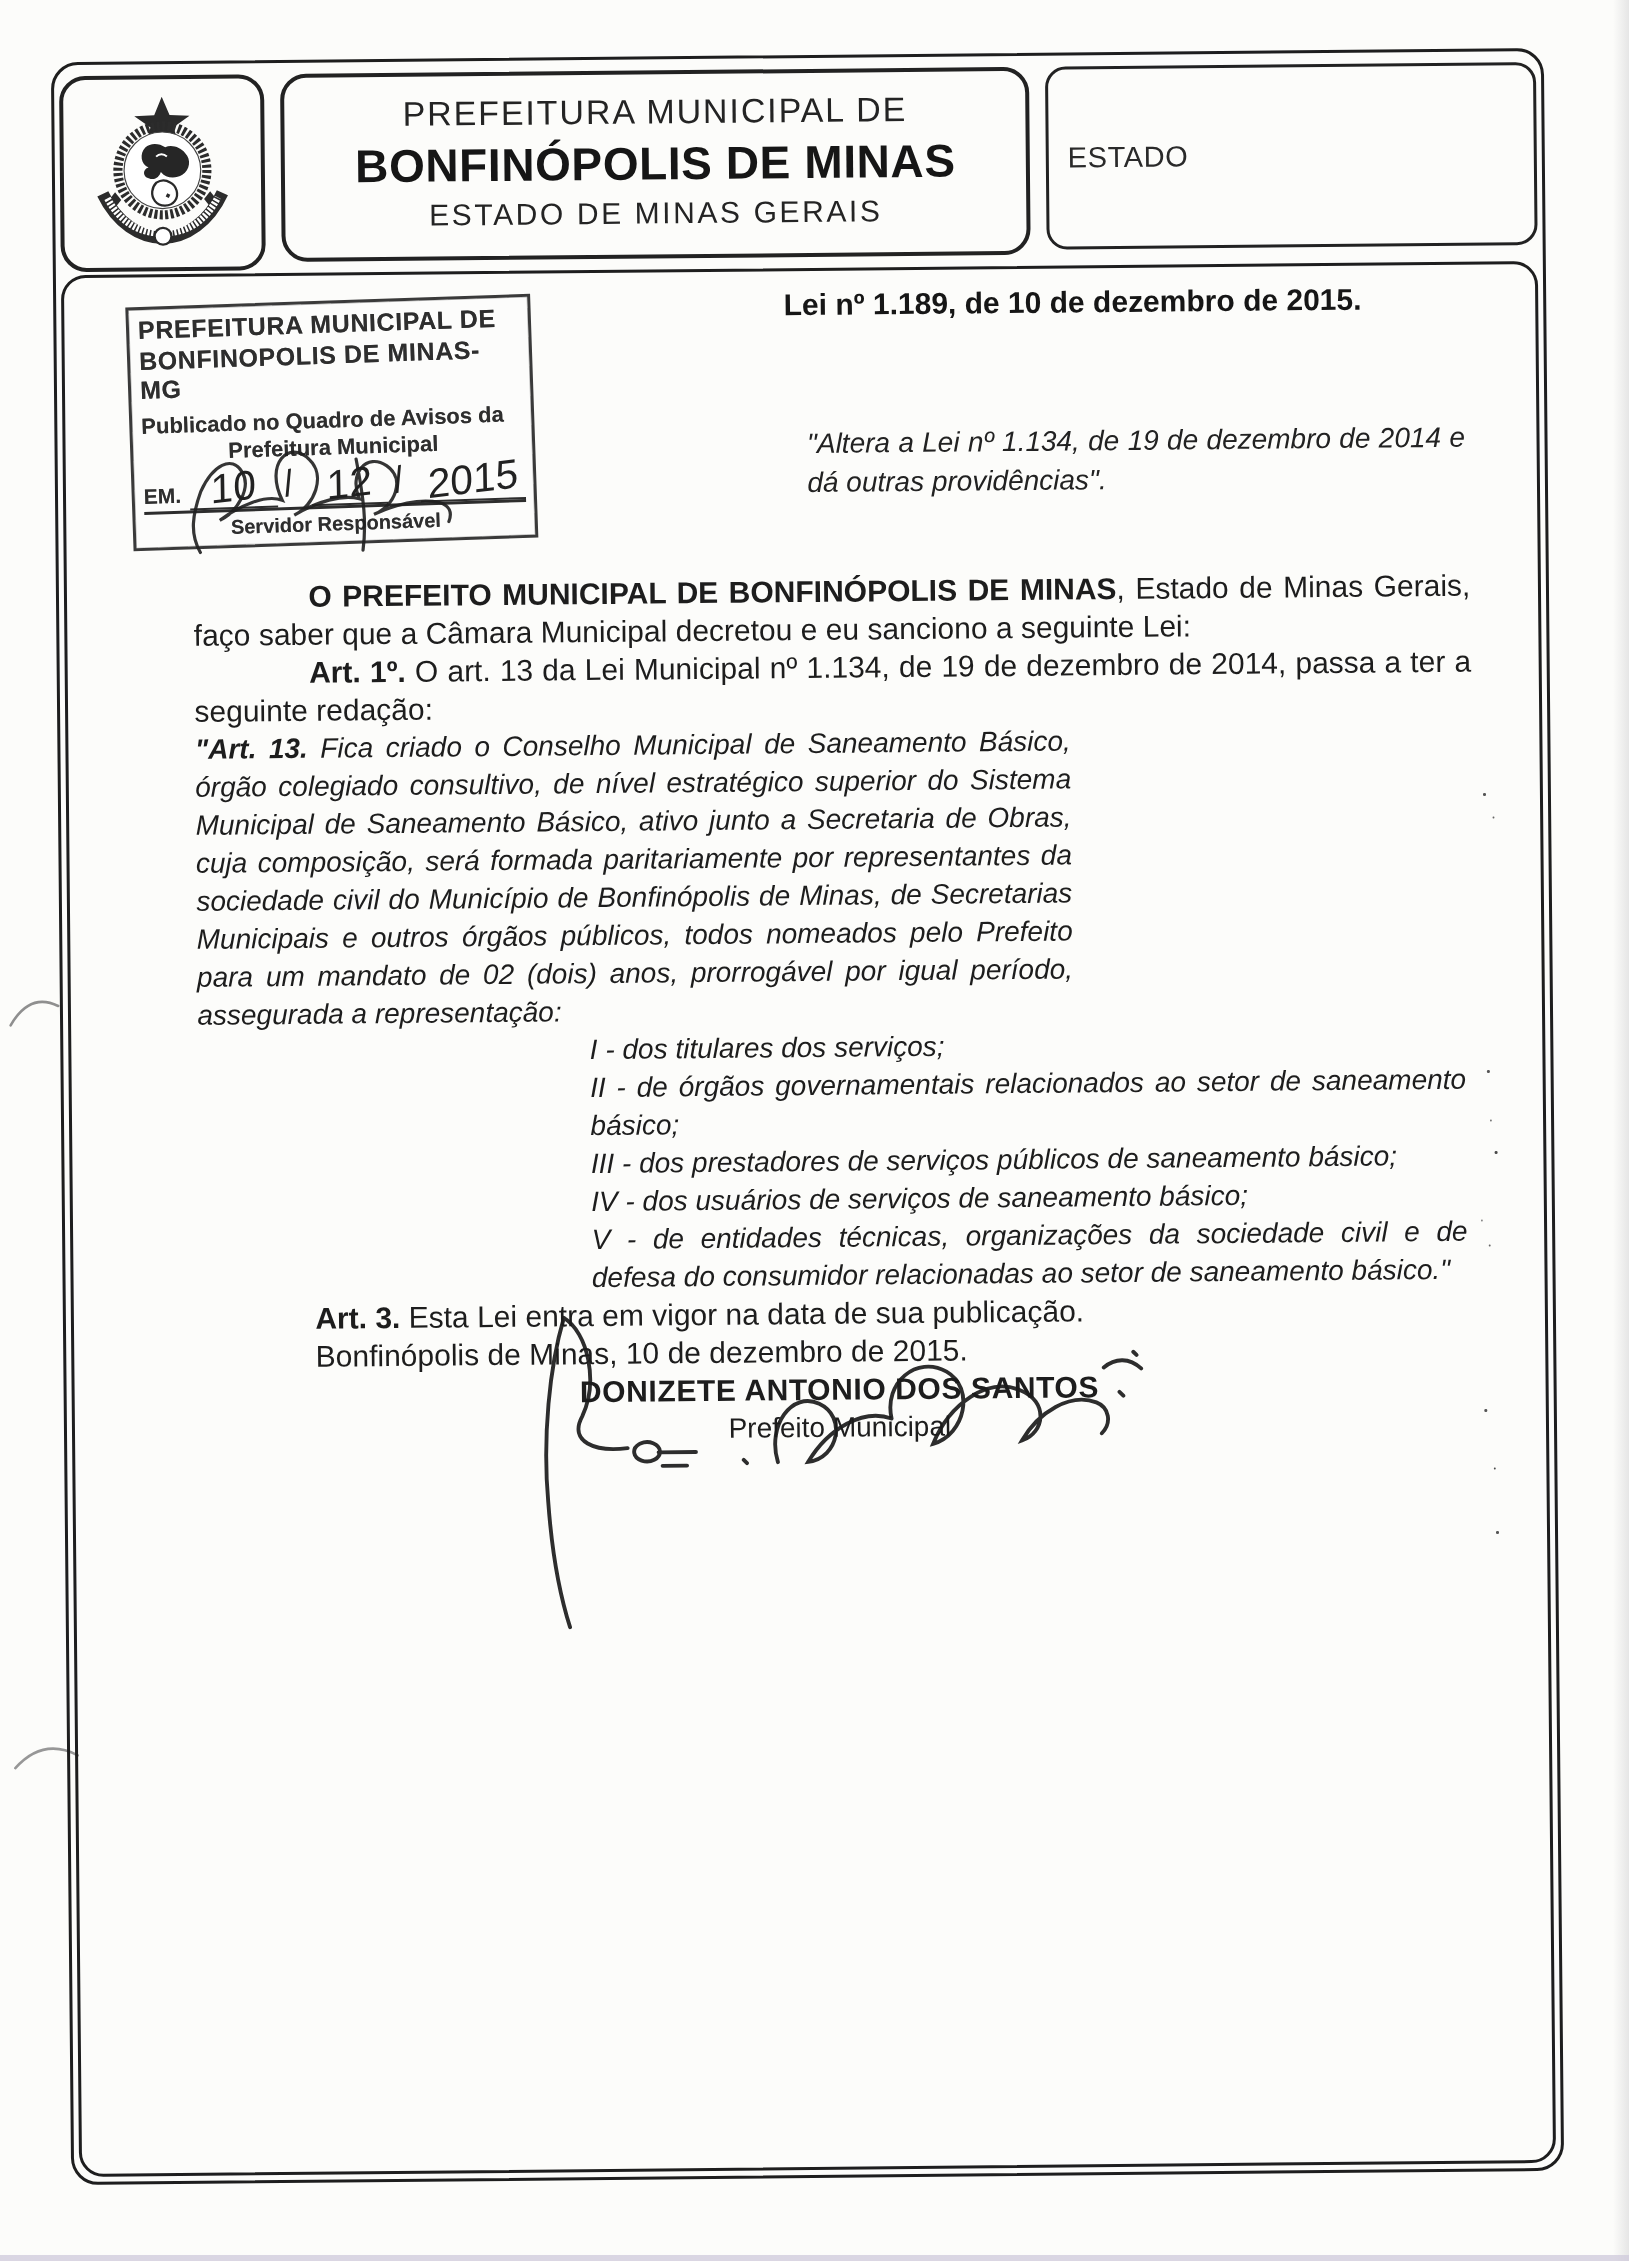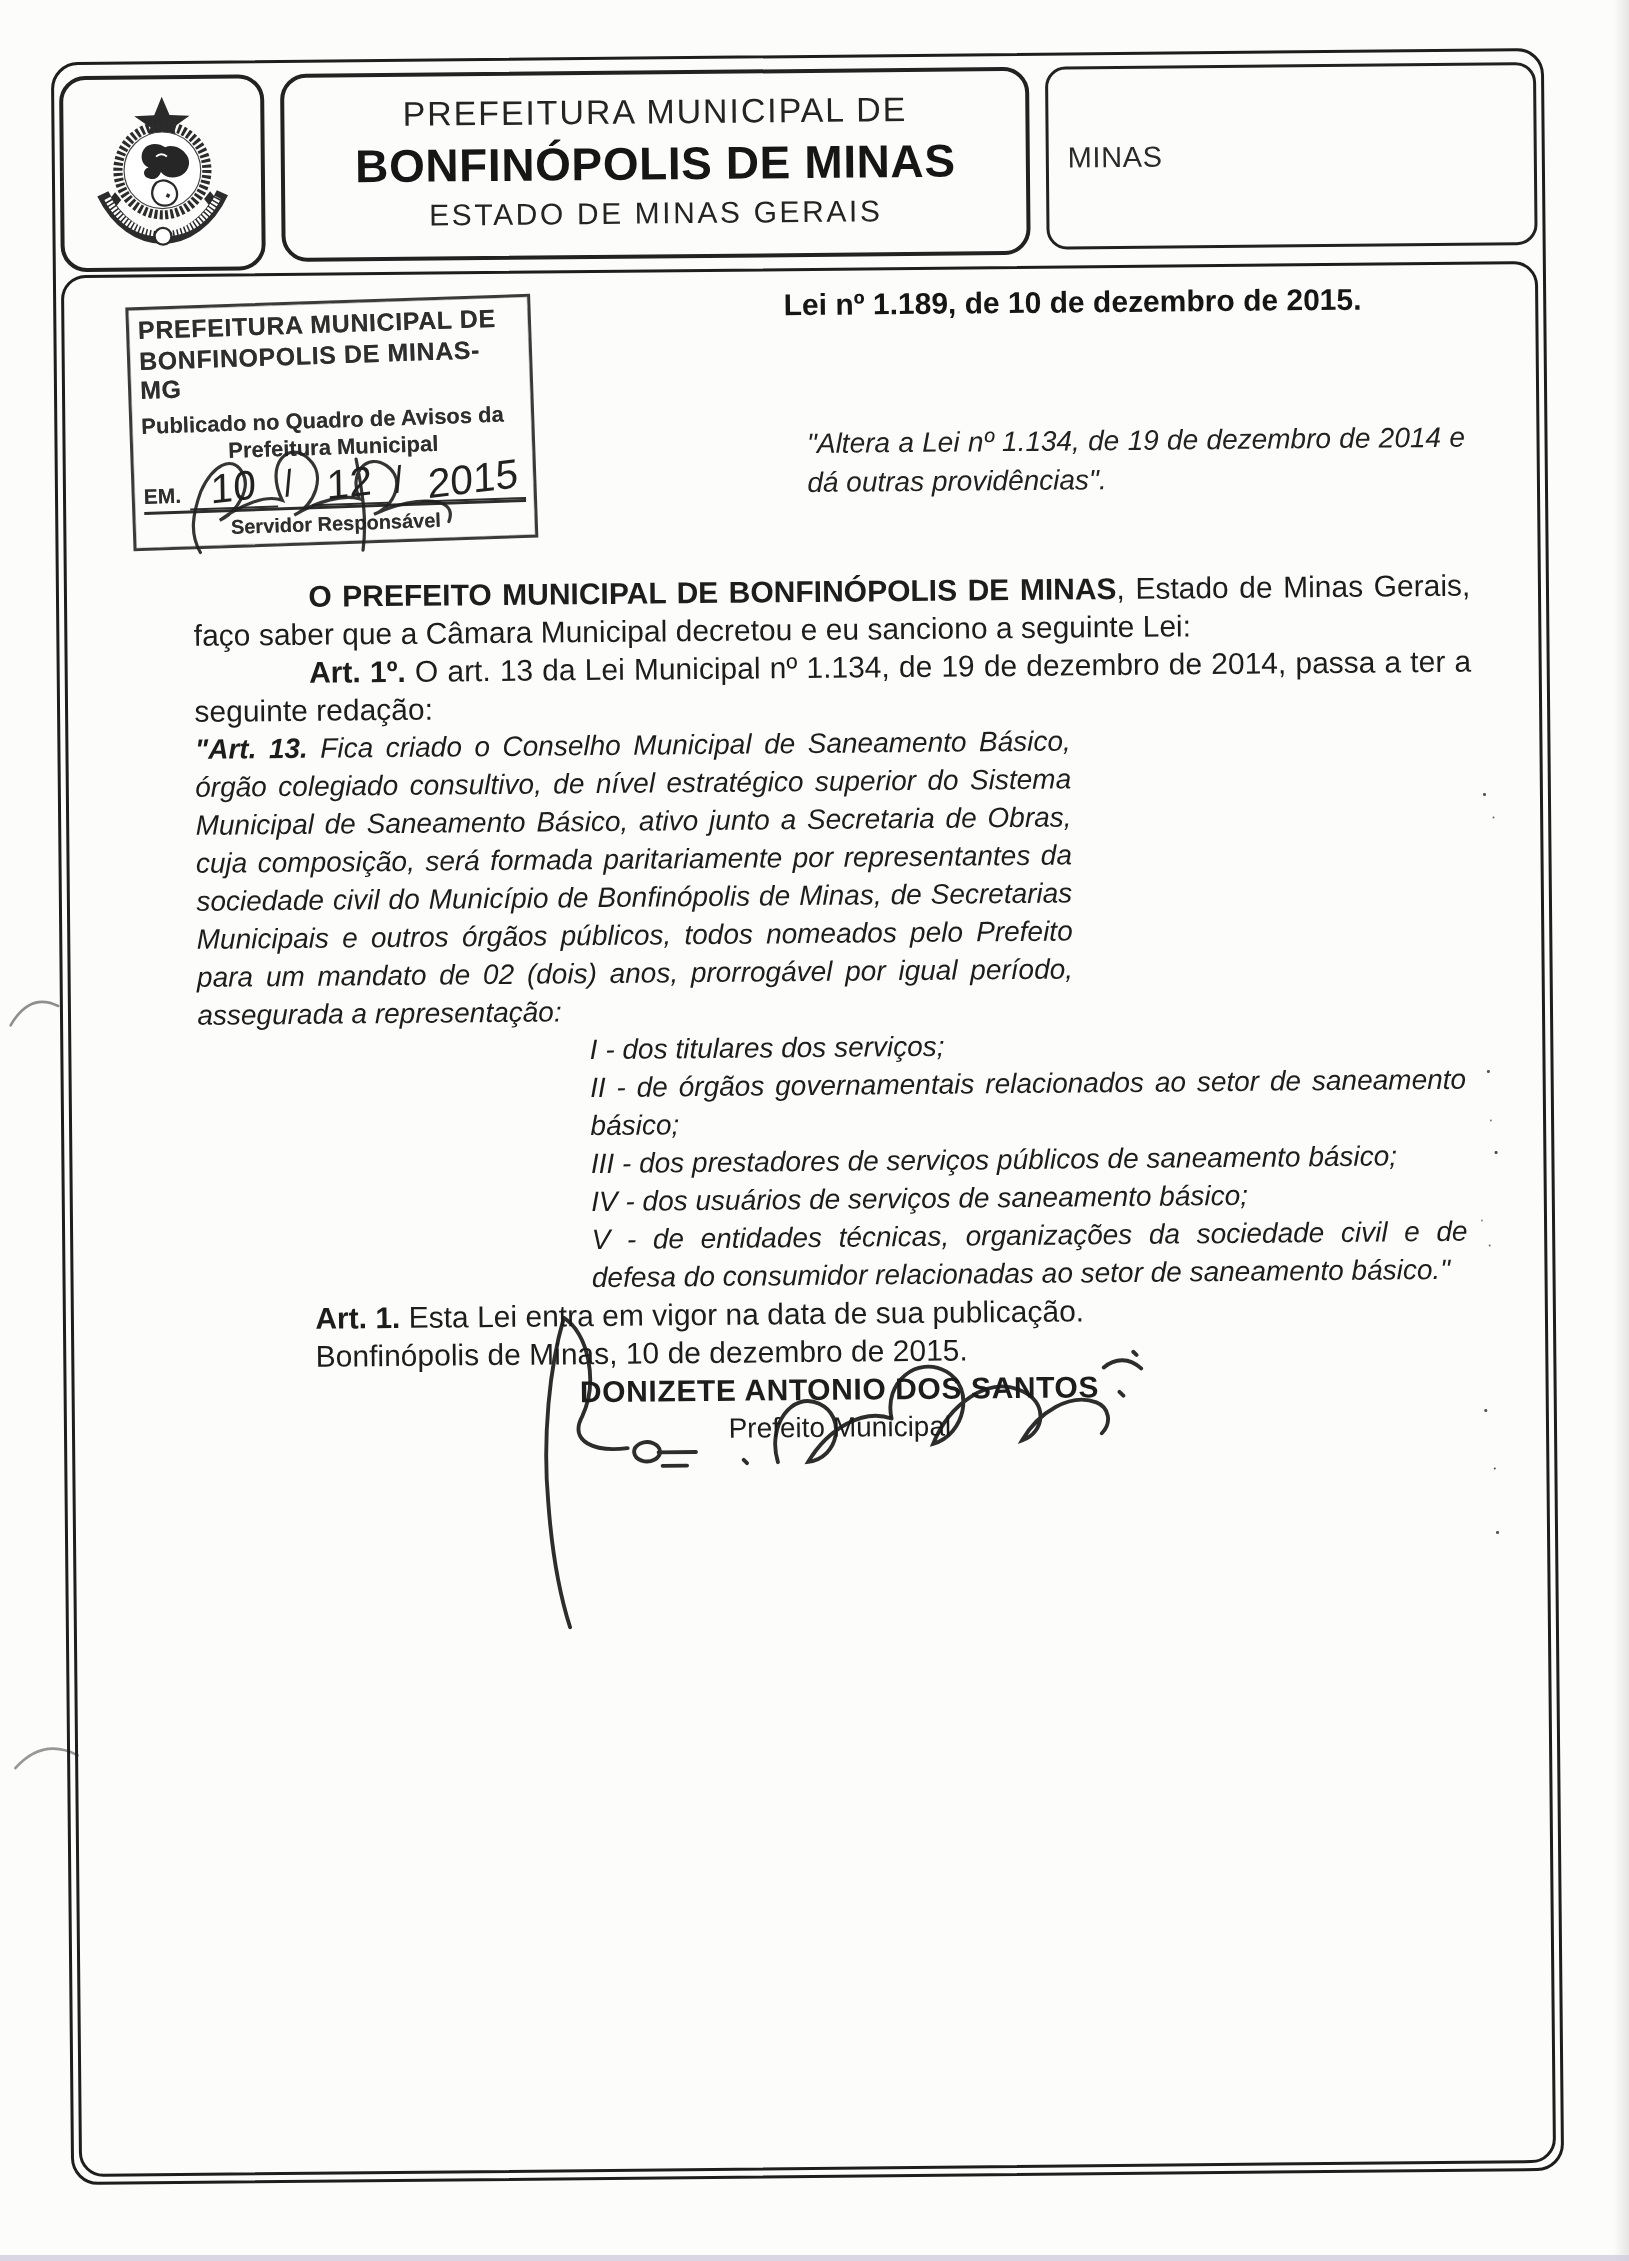--- a/index.html
+++ b/index.html
@@ -158,21 +158,21 @@
       </svg>
     </div>
 
     <div class="title-box">
       <p class="title-line1">PREFEITURA MUNICIPAL DE</p>
       <p class="title-line2">BONFINÓPOLIS DE MINAS</p>
       <p class="title-line3">ESTADO DE MINAS GERAIS</p>
     </div>
 
     <div class="folha-box">
-      <span>MINAS</span>
+      <span>ESTADO</span>
     </div>
   </div>
 
   <div class="inner-frame">
 
     <div class="stamp">
       <div class="s1">PREFEITURA MUNICIPAL DE</div>
       <div class="s2">BONFINOPOLIS DE MINAS-MG</div>
       <div class="s3">Publicado no Quadro de Avisos da</div>
       <div class="s4">Prefeitura Municipal</div>
@@ -204,21 +204,21 @@
       <p class="quote-block art13"><span class="b">"Art. 13.</span><span> Fica criado o Conselho Municipal de Saneamento Básico, órgão colegiado consultivo, de nível estratégico superior do Sistema Municipal de Saneamento Básico, ativo junto a Secretaria de Obras, cuja composição, será formada paritariamente por representantes da sociedade civil do Município de Bonfinópolis de Minas, de Secretarias Municipais e outros órgãos públicos, todos nomeados pelo Prefeito para um mandato de 02 (dois) anos, prorrogável por igual período, assegurada a representação:</span></p>
 
       <div class="quote-block">
         <p class="list-item">I - dos titulares dos serviços;</p>
         <p class="list-item">II - de órgãos governamentais relacionados ao setor de saneamento básico;</p>
         <p class="list-item">III - dos prestadores de serviços públicos de saneamento básico;</p>
         <p class="list-item">IV - dos usuários de serviços de saneamento básico;</p>
         <p class="list-item">V - de entidades técnicas, organizações da sociedade civil e de defesa do consumidor relacionadas ao setor de saneamento básico."</p>
       </div>
 
-      <p class="p-ind art2"><span class="b">Art. 1.</span><span> Esta Lei entra em vigor na data de sua publicação.</span></p>
+      <p class="p-ind art2"><span class="b">Art. 3.</span><span> Esta Lei entra em vigor na data de sua publicação.</span></p>
 
       <p class="place-date">Bonfinópolis de Minas, 10 de dezembro de 2015.</p>
 
       <p class="sig-name">DONIZETE ANTONIO DOS SANTOS</p>
       <p class="sig-role">Prefeito Municipal</p>
     </div>
 
     <svg class="signature-svg" viewBox="0 0 1130 540">
       <path d="M215,35 C192,110 180,220 188,320 C193,400 203,460 220,515
                M215,35 C252,58 268,135 242,188 C220,228 262,244 312,238

